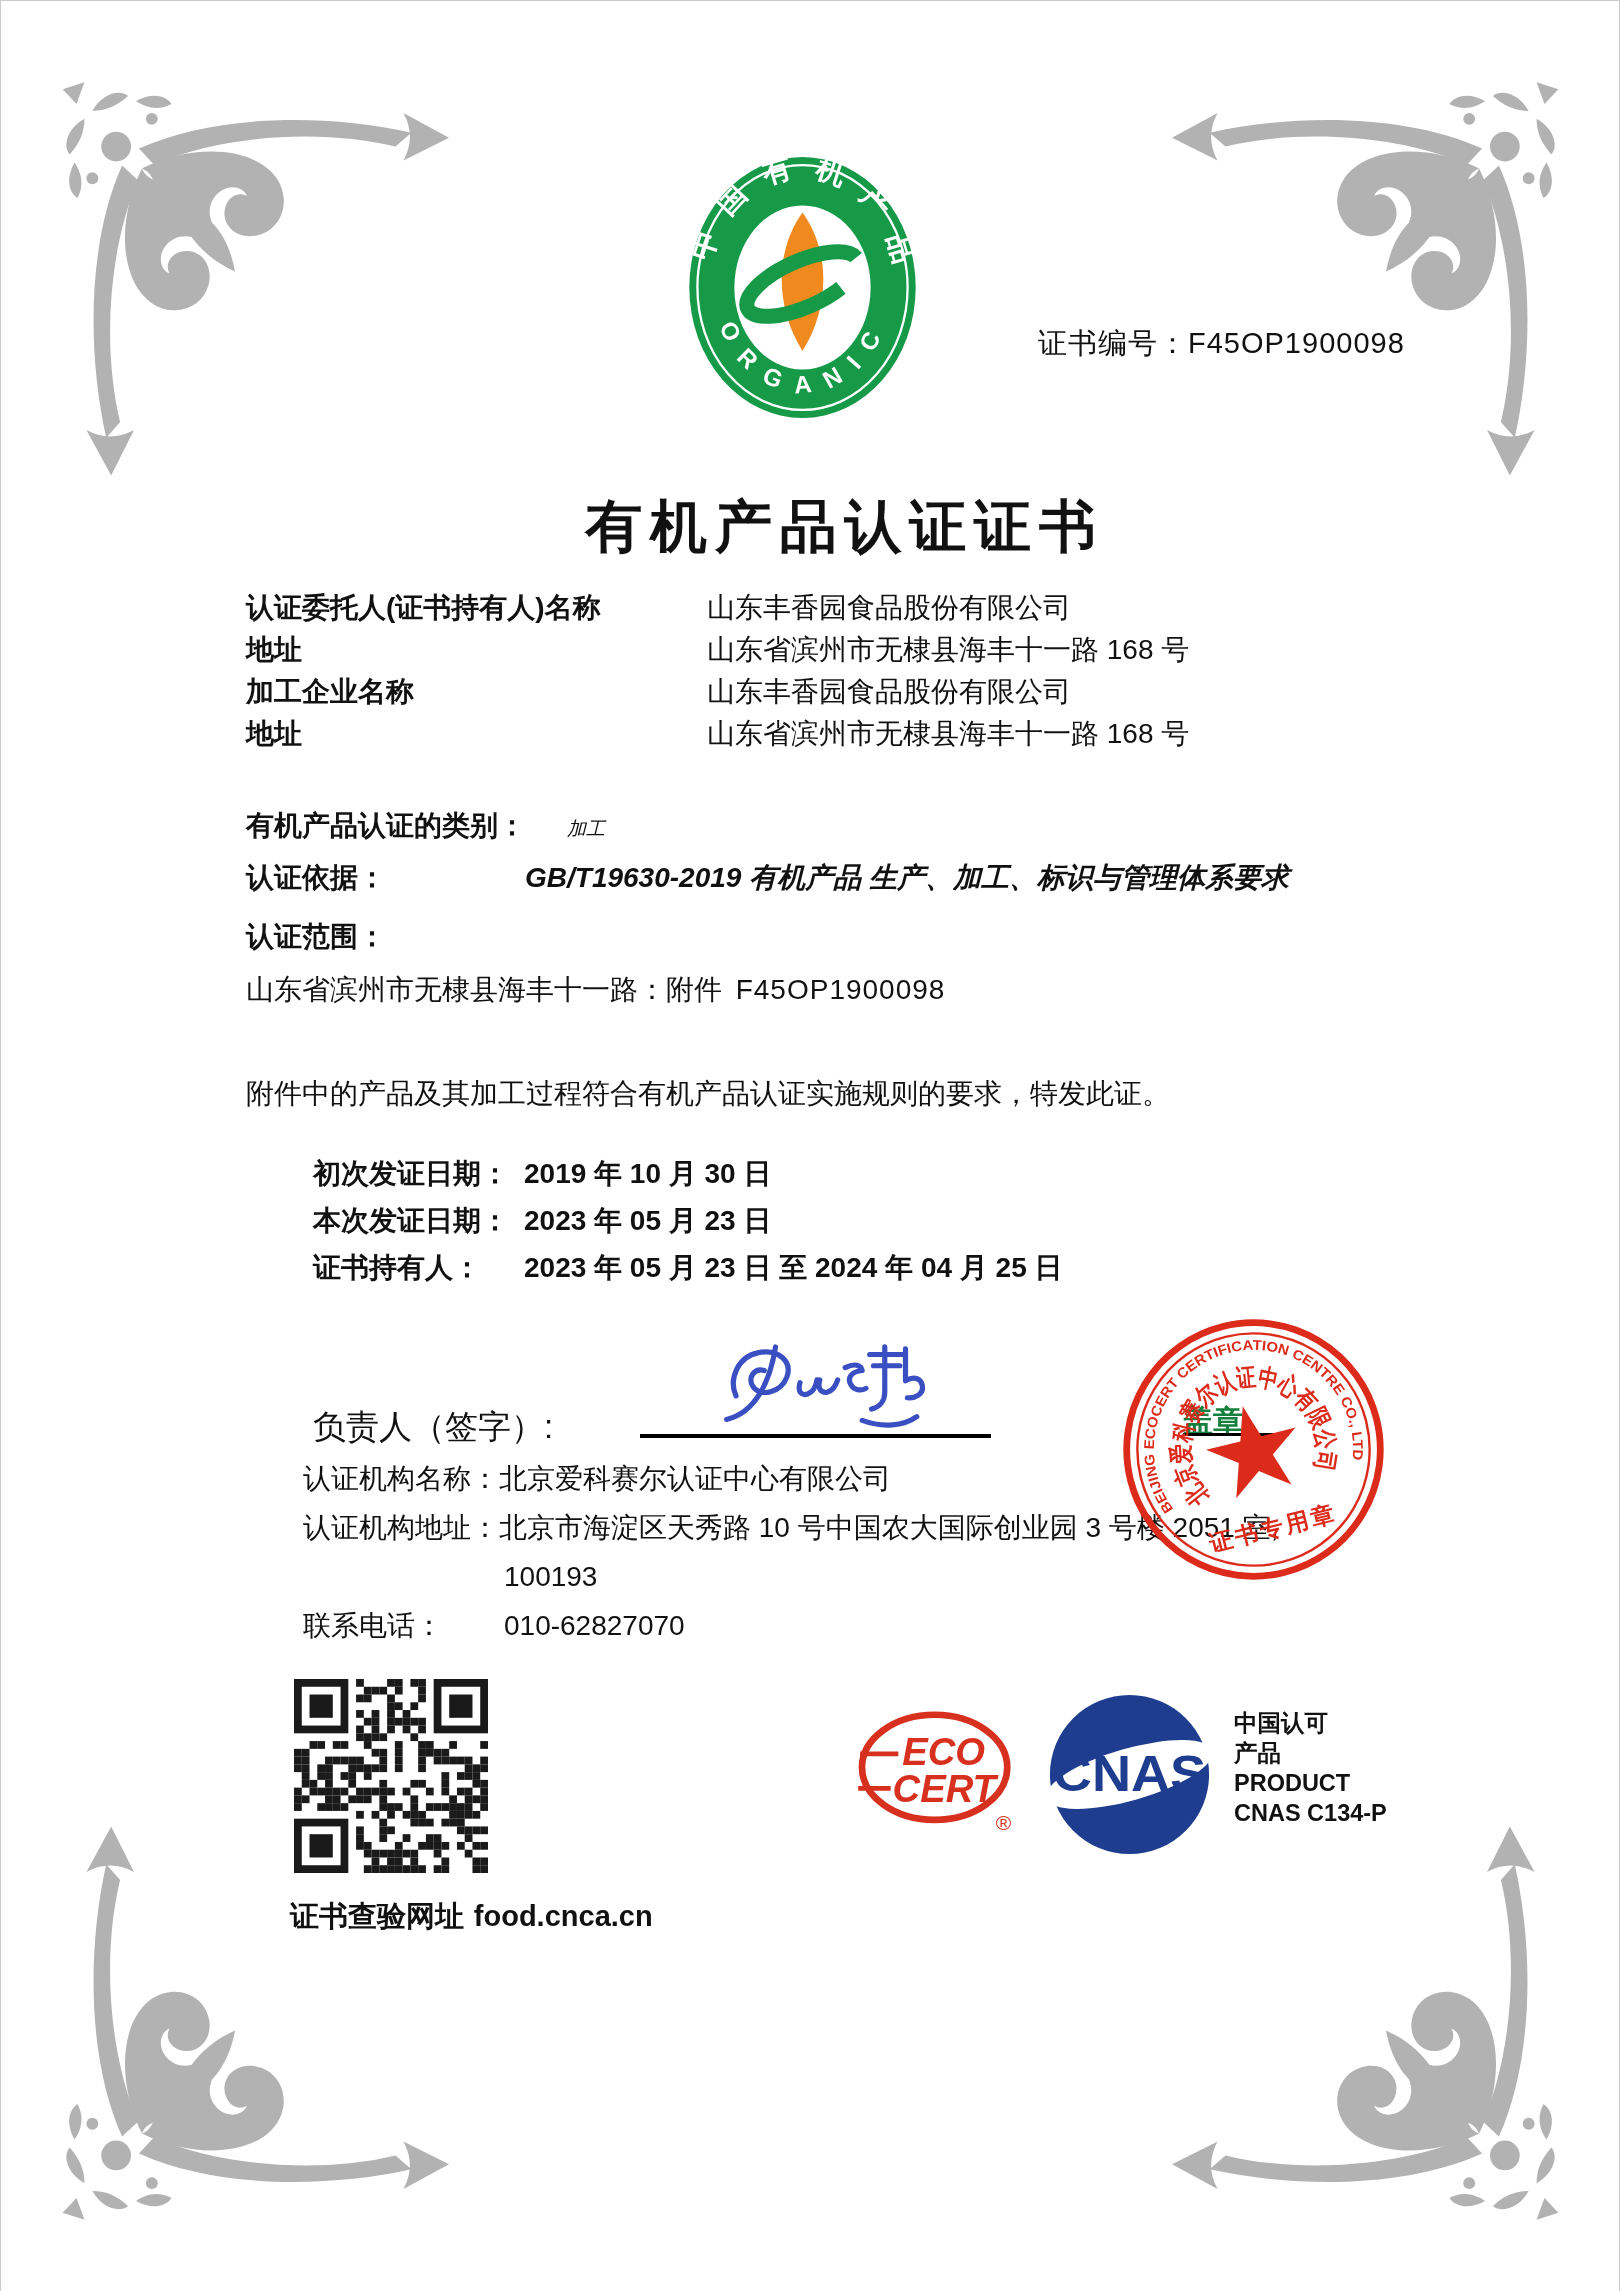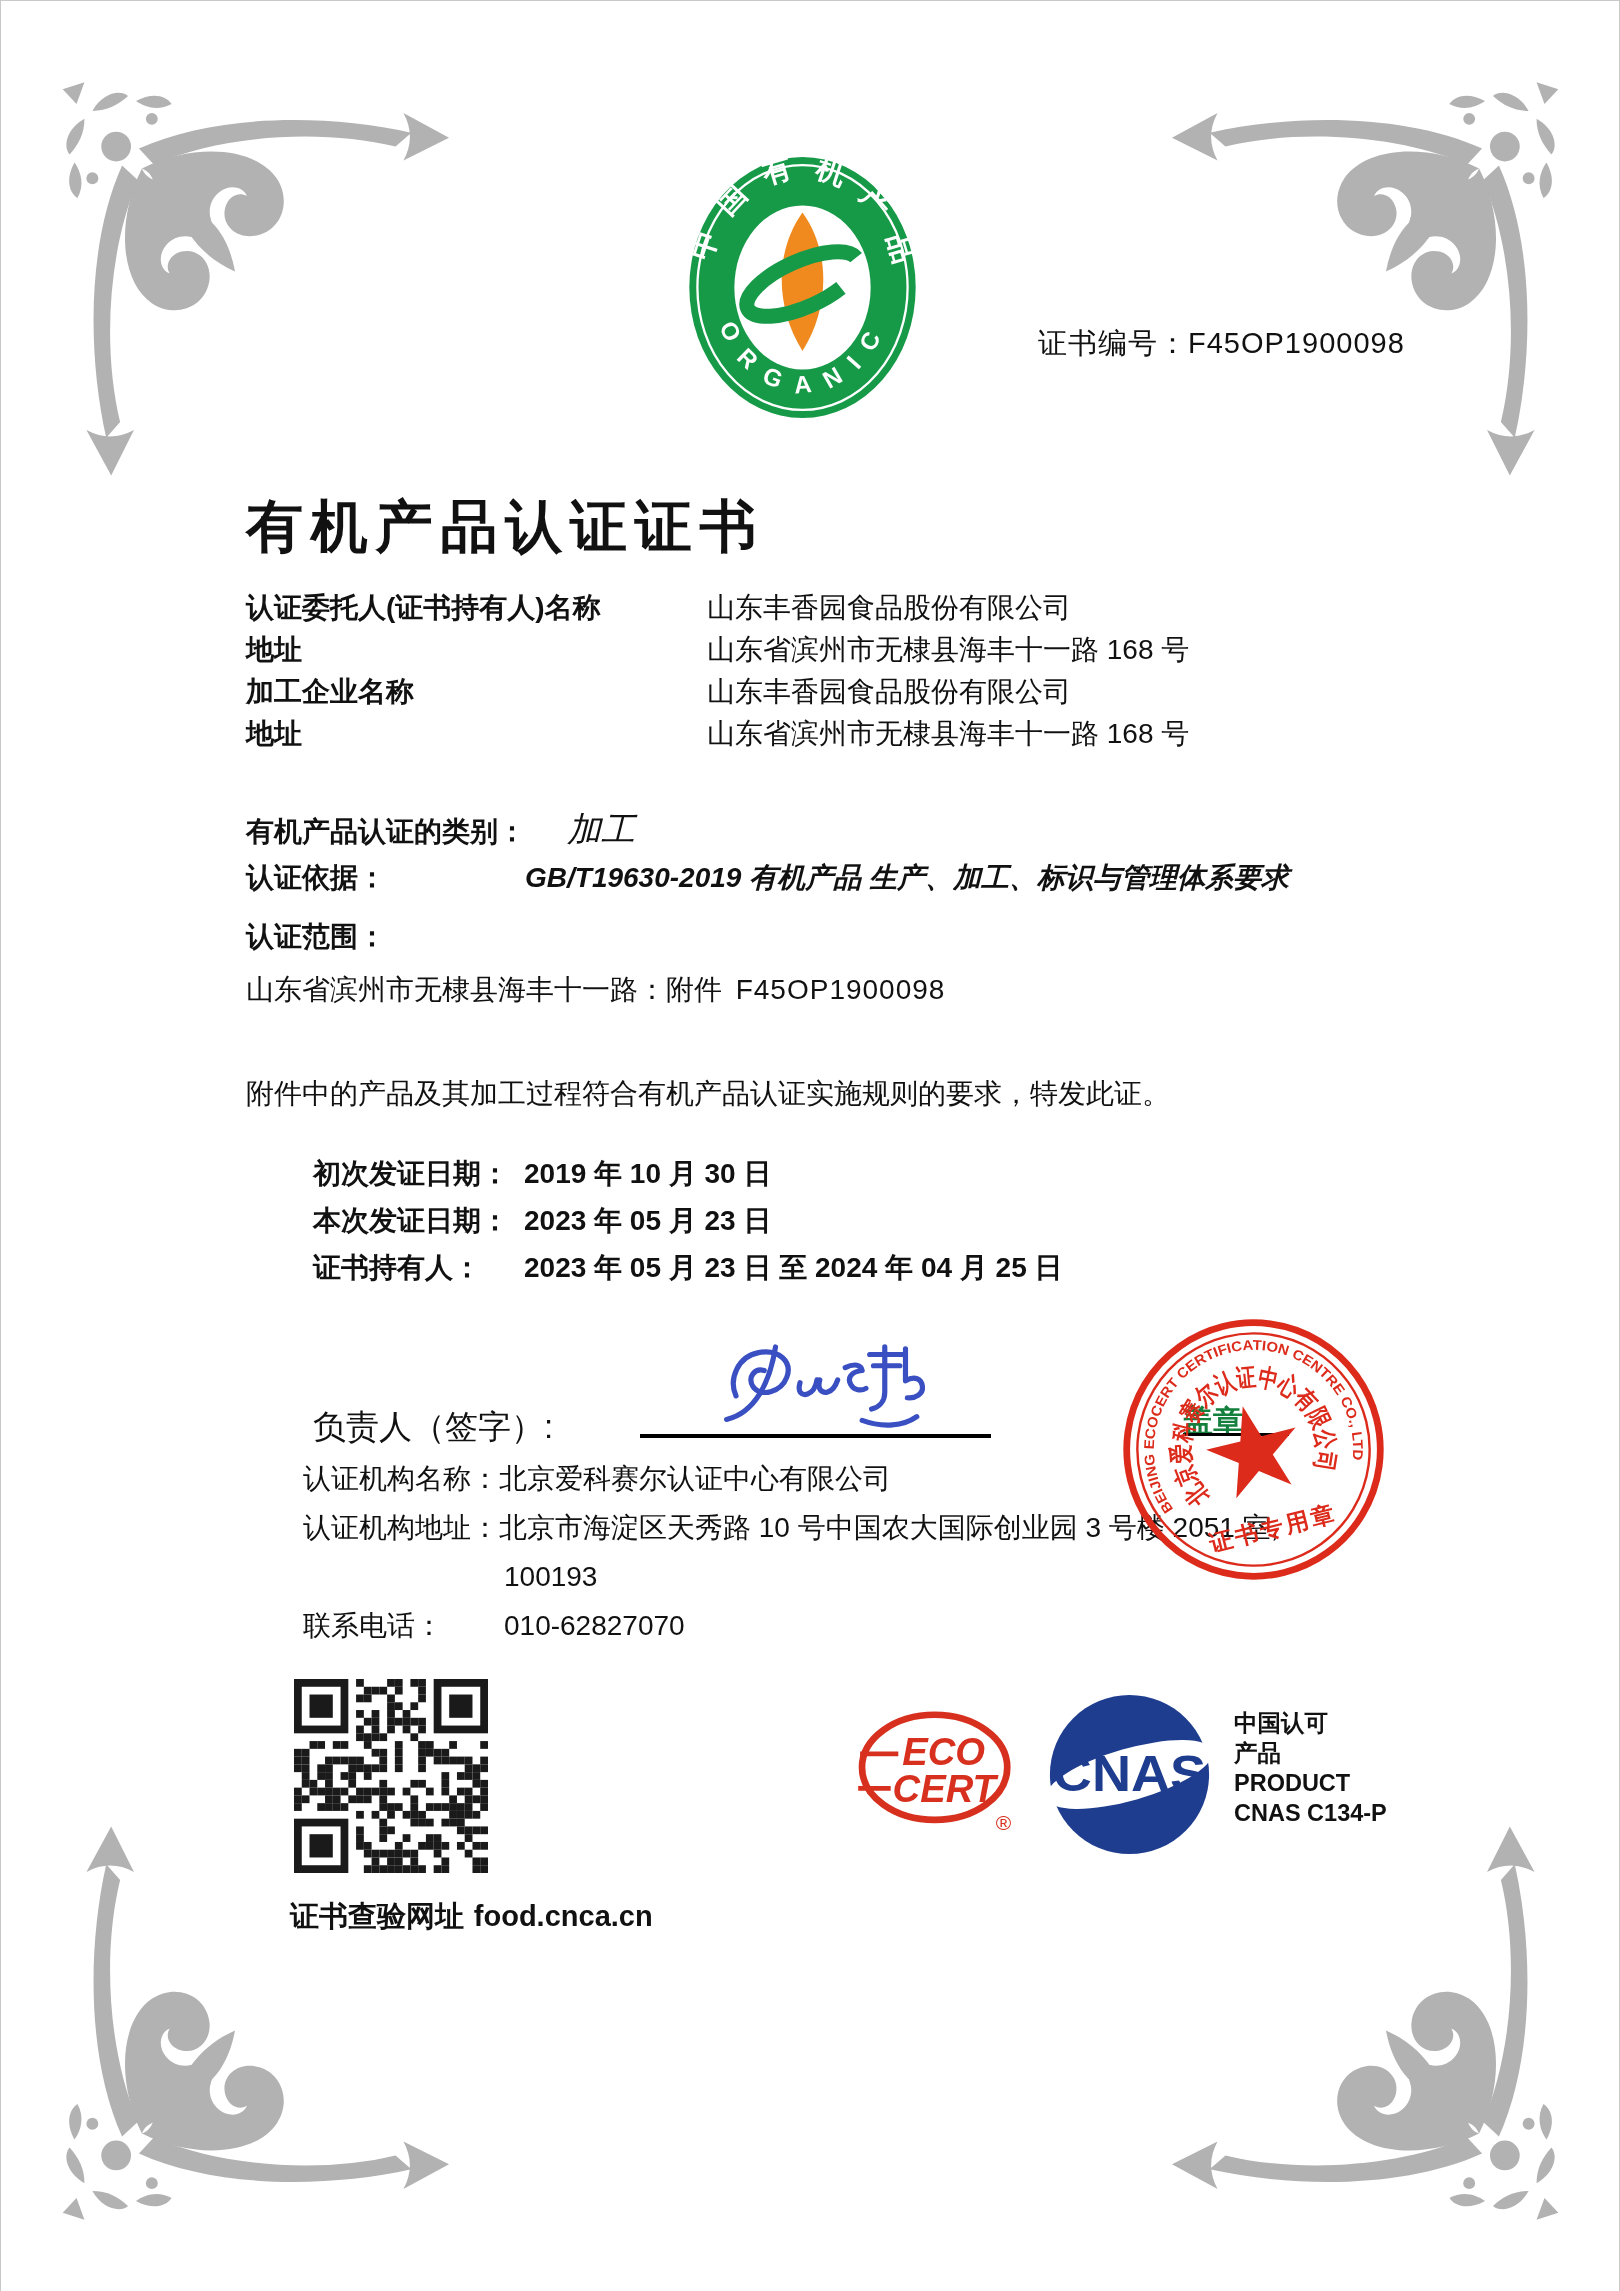--- a/index.html
+++ b/index.html
@@ -12,29 +12,29 @@
   
   .corner{position:absolute; width:426px; height:441px; color:#b2b2b2;}
   .corner.tl{left:23.5px; top:43px;}
   .corner.tr{right:23.5px; top:43px; transform:scaleX(-1);}
   .corner.bl{left:23.5px; bottom:33px; transform:scaleY(-1);}
   .corner.br{right:23.5px; bottom:33px; transform:scale(-1,-1);}
   
   .org-logo{position:absolute; left:686px; top:153px; width:231px; height:267px;}
   .cert-no{position:absolute; left:1037px; top:323px; font-size:29px; letter-spacing:1px;}
   .title{position:absolute; left:245px; right:176px; top:488px; margin:0;
-         text-align:left; font-size:57px; font-weight:900; letter-spacing:7.8px;}
+         text-align:center; font-size:57px; font-weight:900; letter-spacing:7.8px;}
   
   .info{position:absolute; left:245px; top:586px; right:118px; font-size:28px; line-height:42px;}
   .info .row{display:flex;}
   .info .lbl{font-weight:bold; width:461px; flex:0 0 461px;}
   
   .cat-line{position:absolute; left:245px; top:806px; font-size:28px;}
   .cat-line .lbl{font-weight:bold;}
-  .cat-line .val{font-family:"Liberation Serif","DejaVu Serif",serif; font-style:italic; margin-left:41px; font-size:34px;}
+  .cat-line .val{font-family:"Liberation Serif","DejaVu Serif",serif; font-style:italic; margin-left:41px; font-size:19px;}
   .basis-line{position:absolute; left:245px; top:858px; font-size:28px;}
   .basis-line .lbl{font-weight:bold; display:inline-block; width:279px;}
   .basis-line .val{font-weight:bold; font-style:italic;}
   .scope-line{position:absolute; left:245px; top:909px; font-size:28px; font-weight:bold;margin-top:8px;}
   
   .attach-line{position:absolute; left:245px; top:970px; font-size:28px;}
   .attach-line .val{margin-left:13.7px; letter-spacing:1px;}
   .statement{position:absolute; left:245px; top:1074px; right:118px; font-size:28px;}
   
   .dates{position:absolute; left:312px; top:1149px; font-size:28px; font-weight:bold; line-height:47px;}

